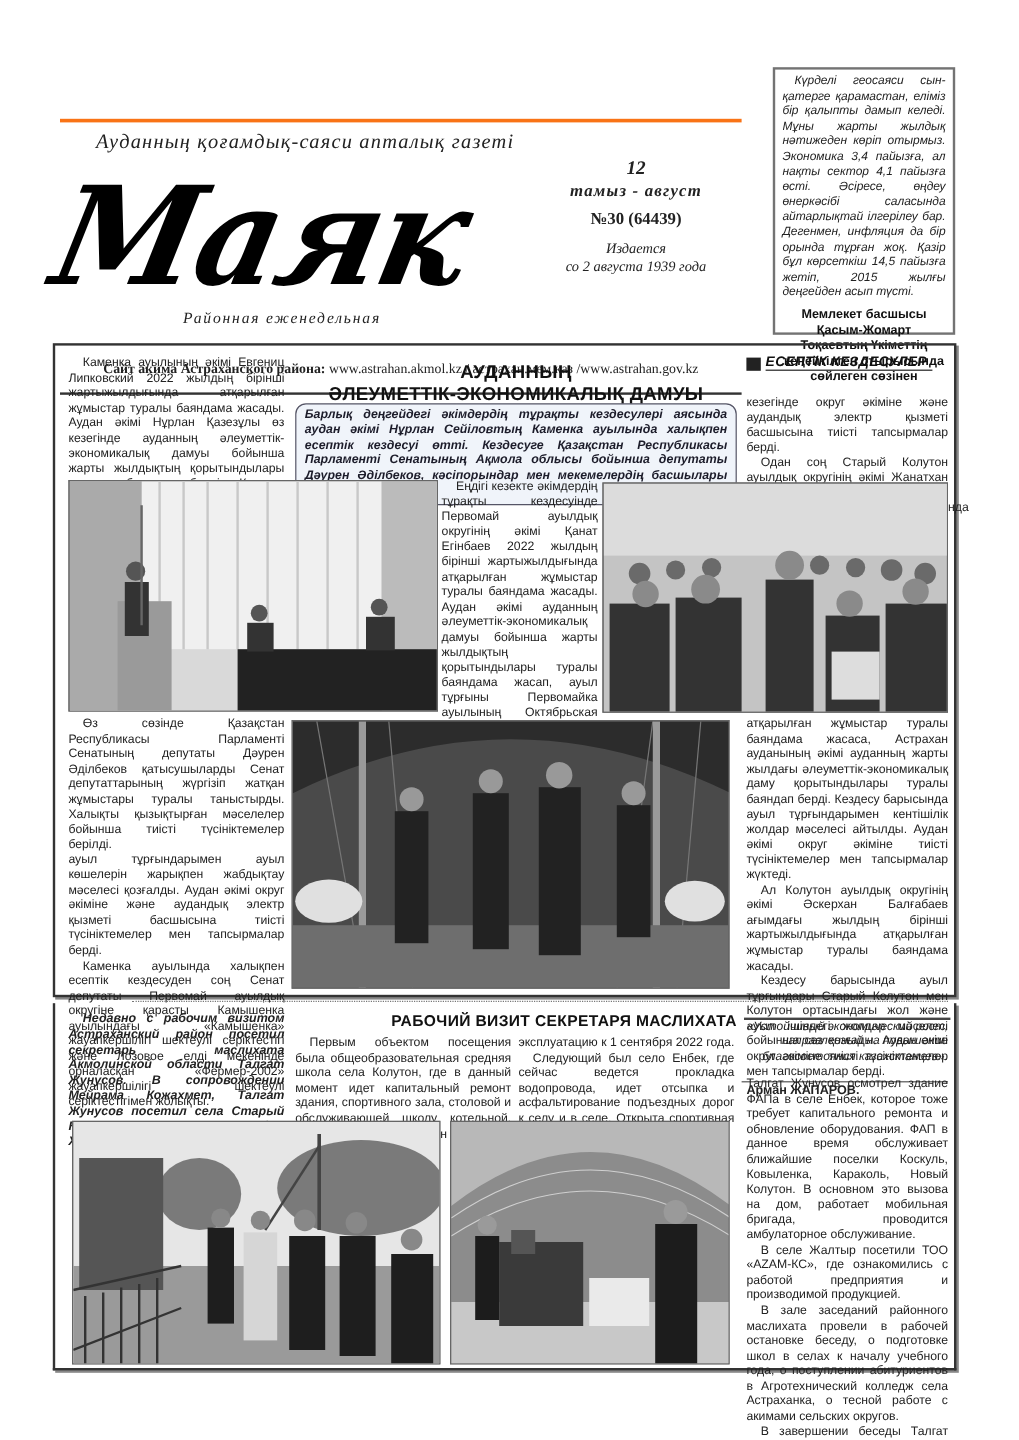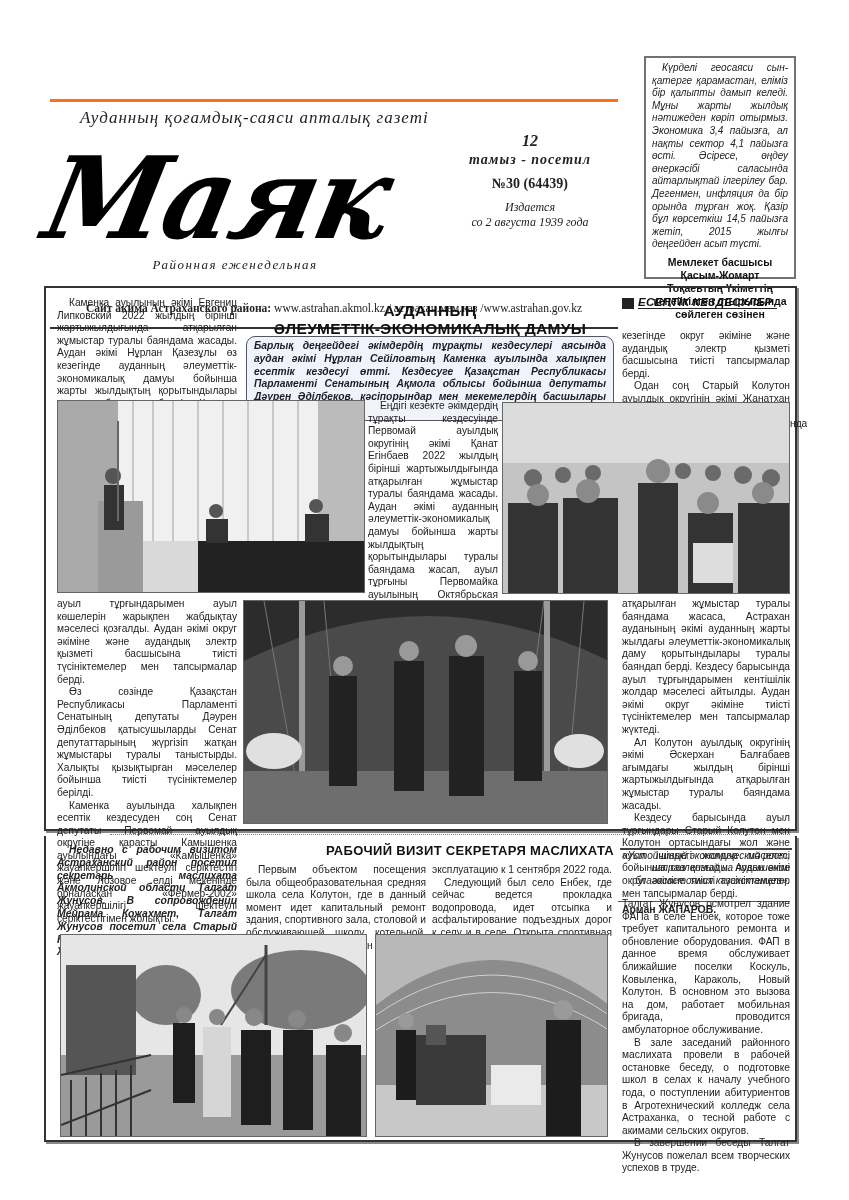--- a/index.html
+++ b/index.html
@@ -40,21 +40,21 @@
 <body>
 
 <div class="abs masthead">
   <div class="abs mh-kz">Ауданның қоғамдық-саяси апталық газеті</div>
   <div class="abs mh-title">Маяк</div>
   <div class="abs mh-ru">
     <div>Районная еженедельная</div>
   </div>
   <div class="abs mh-right">
     <div class="mh-day">12</div>
-    <div class="mh-month">тамыз - посетил</div>
+    <div class="mh-month">тамыз - август</div>
     <div class="mh-num">№30 (64439)</div>
     <div class="mh-since">
       <div>Издается</div>
       <div>со 2 августа 1939 года</div>
     </div>
   </div>
   <div class="abs mh-site">
     <b>Сайт акима Астраханского района:</b>
     <span>www.astrahan.akmol.kz / астрахан.мем.қаз /www.astrahan.gov.kz</span>
   </div>
@@ -145,22 +145,22 @@
         <circle cx="85" cy="88" r="12"></circle>
         <circle cx="155" cy="68" r="12"></circle>
         <circle cx="205" cy="100" r="11"></circle>
         <circle cx="260" cy="90" r="11"></circle>
       </g>
     <rect x="190" y="140" width="40" height="40" fill="#ddd"></rect>
   </svg>
 </div>
 
 <div class="abs col" style="left:57px;top:598px;width:180px;">
+  <p>Өз сөзінде Қазақстан Республикасы Парламенті Сенатының депутаты Дәурен Әділбеков қатысушыларды Сенат депутаттарының жүргізіп жатқан жұмыстары туралы таныстырды. Халықты қызықтырған мәселелер бойынша тиісті түсініктемелер берілді.</p>
   <p style="text-indent:0">ауыл тұрғындарымен ауыл көшелерін жарықпен жабдықтау мәселесі қозғалды. Аудан әкімі округ әкіміне және аудандық электр қызметі басшысына тиісті түсініктемелер мен тапсырмалар берді.</p>
-  <p>Өз сөзінде Қазақстан Республикасы Парламенті Сенатының депутаты Дәурен Әділбеков қатысушыларды Сенат депутаттарының жүргізіп жатқан жұмыстары туралы таныстырды. Халықты қызықтырған мәселелер бойынша тиісті түсініктемелер берілді.</p>
   <p>Каменка ауылында халықпен есептік кездесуден соң Сенат депутаты Первомай ауылдық округіне қарасты Камышенка ауылындағы «Камышенка» жауапкершілігі шектеулі серіктестігі және Лозовое елді мекенінде орналасқан «Фермер-2002» жауапкершілігі шектеулі серіктестігімен жолықты.</p>
 </div>
 
 <div class="abs photo" style="left:243px;top:600px;width:365px;height:224px;">
   <svg width="365" height="224" viewBox="0 0 365 224">
     <rect width="365" height="224" fill="#4a4a4a"></rect>
     <path d="M0 60 Q182 -30 365 60 L365 0 L0 0 Z" fill="#2c2c2c"></path>
     <g stroke="#777" stroke-width="1">
         <line x1="20" y1="0" x2="60" y2="224"></line>
         <line x1="80" y1="0" x2="100" y2="224"></line>
@@ -212,20 +212,21 @@
 <div class="abs col" style="left:432px;top:864px;width:180px;">
   <p style="text-indent:0">эксплуатацию к 1 сентября 2022 года.</p>
   <p>Следующий был село Енбек, где сейчас ведется прокладка водопровода, идет отсыпка и асфальтирование подъездных дорог к селу и в селе. Открыта спортивная площадка для детей. Также</p>
 </div>
 
 <div class="abs rule-right"></div>
 <div class="abs epigraph">«Устойчивый экономический рост, направленный на повышение благосостояния казахстанцев».</div>
 
 <div class="abs col" style="left:622px;top:898px;width:168px;">
   <p style="text-indent:0">Талгат Жунусов осмотрел здание ФАПа в селе Енбек, которое тоже требует капитального ремонта и обновление оборудования. ФАП в данное время обслуживает ближайшие поселки Коскуль, Ковыленка, Караколь, Новый Колутон. В основном это вызова на дом, работает мобильная бригада, проводится амбулаторное обслуживание.</p>
+  <p>В селе Жалтыр посетили ТОО «AZAM-КС», где ознакомились с работой предприятия и производимой продукцией.</p>
   <p>В зале заседаний районного маслихата провели в рабочей остановке беседу, о подготовке школ в селах к началу учебного года, о поступлении абитуриентов в Агротехнический колледж села Астраханка, о тесной работе с акимами сельских округов.</p>
   <p>В завершении беседы Талгат Жунусов пожелал всем творческих успехов в труде.</p>
 
 </div>
 
 <div class="abs photo" style="left:60px;top:934px;width:307px;height:203px;">
   <svg width="307" height="203" viewBox="0 0 307 203">
     <rect width="307" height="203" fill="#e6e6e6"></rect>
     <g fill="#7a7a7a">
         <ellipse cx="105" cy="60" rx="35" ry="30"></ellipse>

